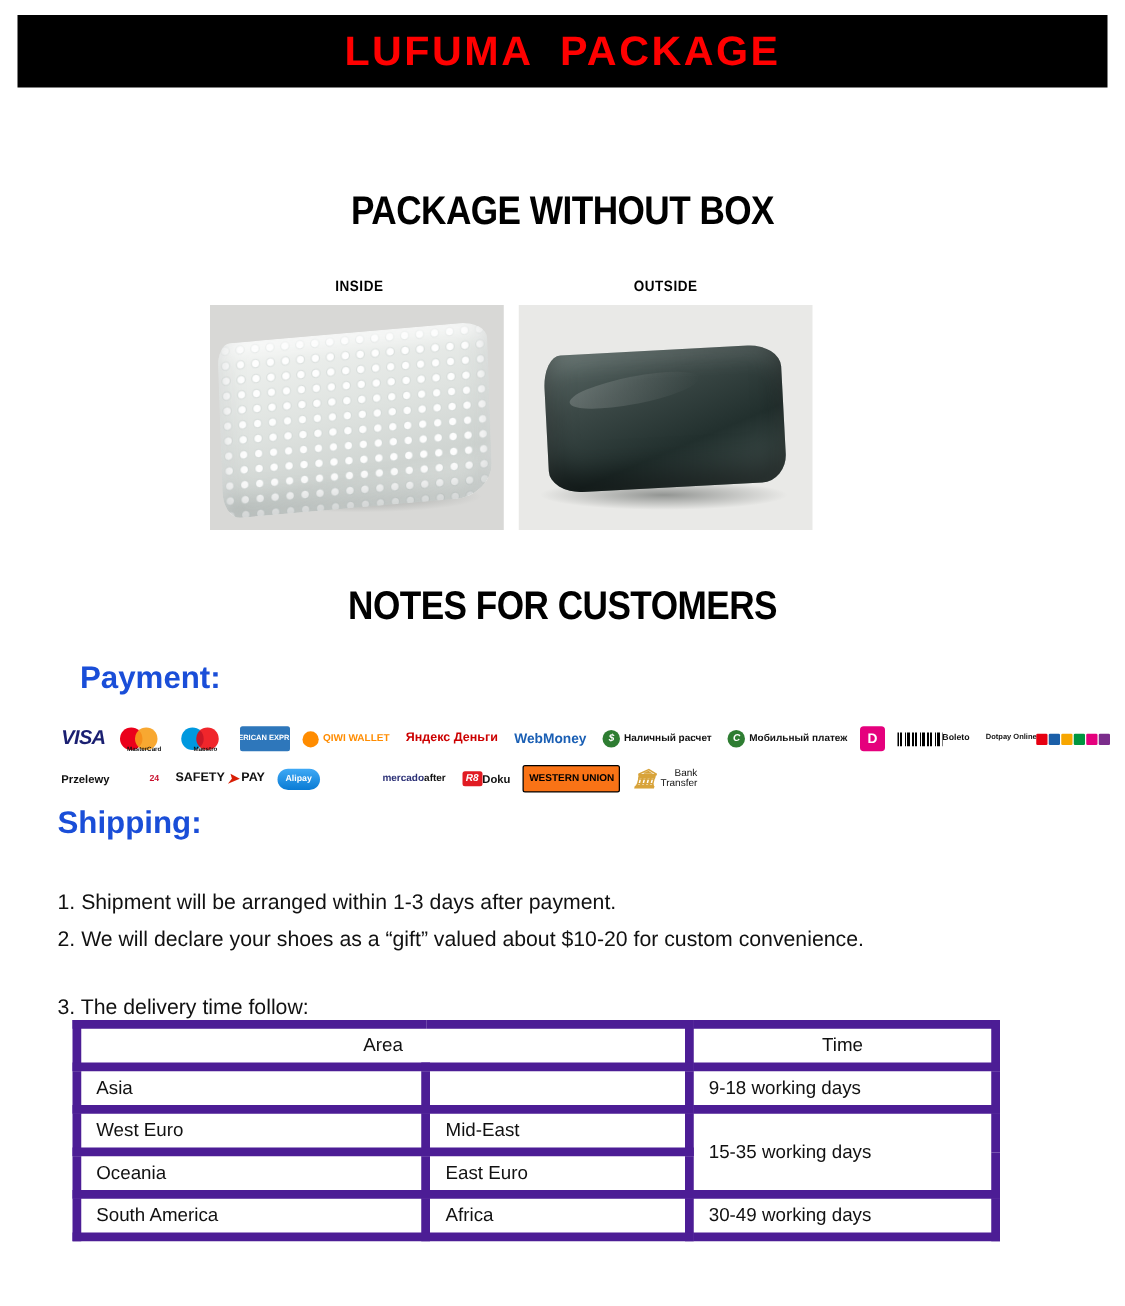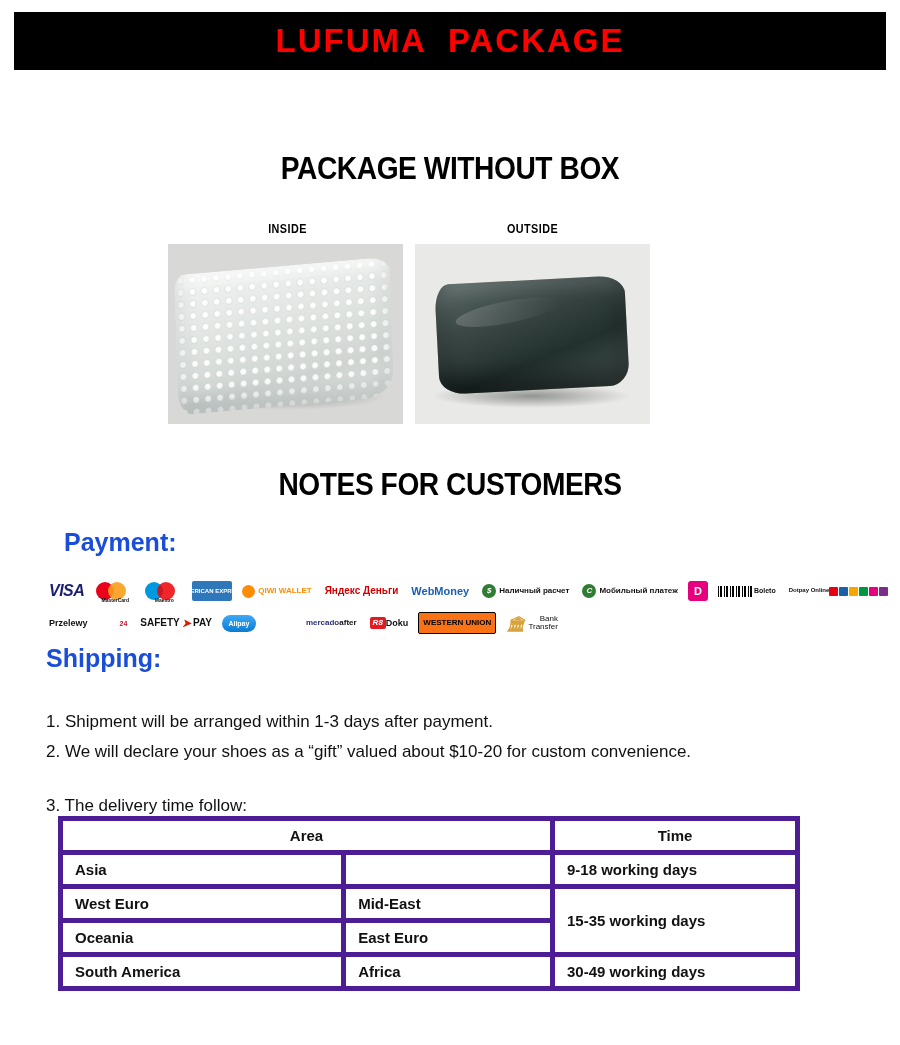--- a/index.html
+++ b/index.html
@@ -245,24 +245,24 @@
   .delivery-table {
     position: absolute;
     left: 58px;
     top: 816px;
     width: 742px;
     border-collapse: collapse;
     font-size: 15px;
     color: #111;
   }
   .delivery-table td, .delivery-table th {
-    border: 5px solid #4c1d95;
+    border: 7px solid #4c1d95;
     height: 34px;
     padding: 0 12px;
-    font-weight: bold;
+    font-weight: normal;
     text-align: left;
     box-sizing: border-box;
     margin-left: 25px;
   }
   .delivery-table .center { text-align: center; }
 
   .notice {
     position: absolute;
     left: 0;
     top: 1002px;

